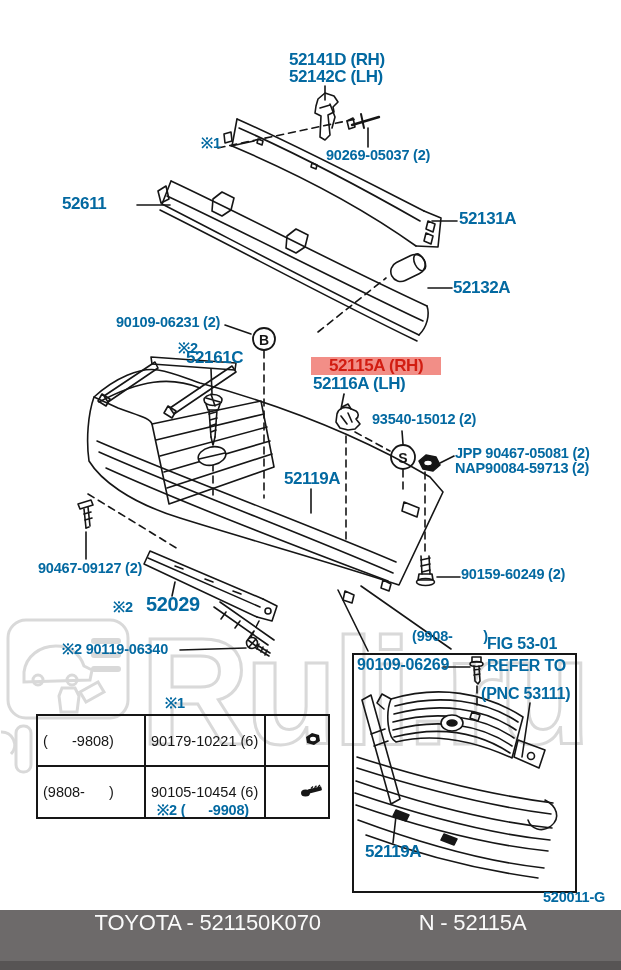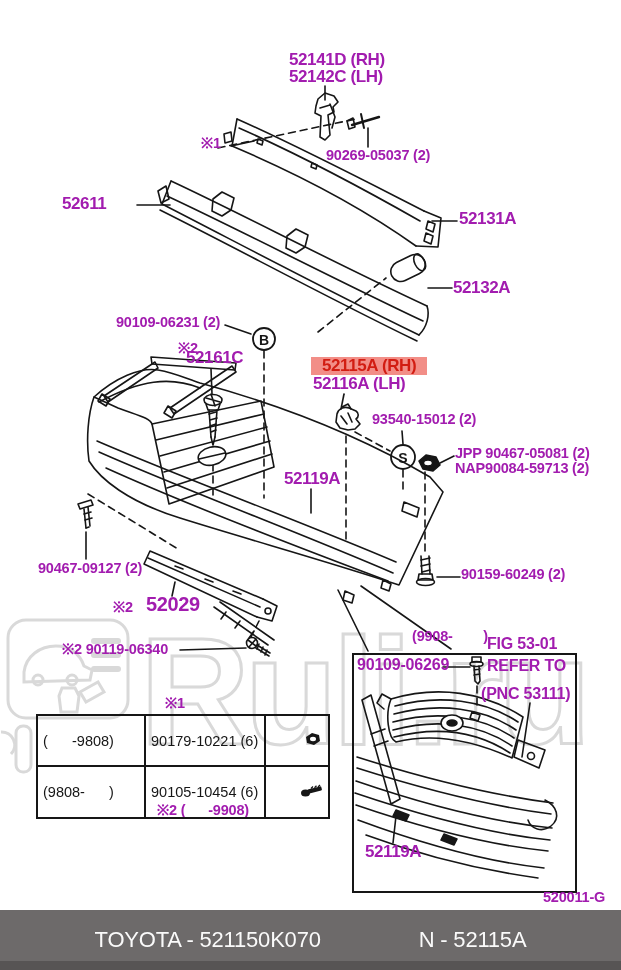--- a/index.html
+++ b/index.html
@@ -1,32 +1,32 @@
 <!DOCTYPE html>
 <html style="--highlight-bg: #f28e87; --highlight-text: #d21d12; --line: #161616; --watermark: #d9d9d9; --footer-bg: #6d6a6a; --footer-strip: #575454; --footer-text: #fafafa;"><head>
 <meta charset="utf-8">
 <style>
   html,body{margin:0;padding:0;background:#fff}
   .stage{position:relative;width:621px;height:970px;background:#fff;overflow:hidden;
          font-family:"Liberation Sans",sans-serif}
   svg.layer{position:absolute;left:0;top:0}
-  .lbl{position:absolute;color:#a21caf;font-weight:700;font-size:14.5px;line-height:1.05;
+  .lbl{position:absolute;color:#0369a1;font-weight:700;font-size:14.5px;line-height:1.05;
        white-space:pre;letter-spacing:-0.2px}
   .lbl.lg{font-size:17px;letter-spacing:-0.4px}
   .lbl.xl{font-size:20px;letter-spacing:-0.4px}
   .lbl.sm{font-size:16px}
-  .hl{background:var(--highlight-bg,#f28e87);color:var(--highlight-text,#d21d12);padding:0 11px}
+  .hl{background:var(--highlight-bg,#f28e87);color:var(--highlight-text,#d21d12);padding:0 18px}
   .tbl{position:absolute;left:36px;top:714px;border-collapse:collapse;background:transparent}
   .tbl td{border:2.5px solid #161616;font-weight:400;font-size:14.5px;white-space:pre;
           padding:1px 5px;height:21px;color:#161616}
   .tbl td.icon-cell{text-align:center;padding:0 2px}
   .insetbox{position:absolute;left:352px;top:653px;width:221px;height:236px;
             border:2.5px solid #161616;background:transparent}
   .footer{position:absolute;left:0;top:910px;width:621px;height:60px;background:var(--footer-bg,#6d6a6a);
-          display:flex;align-items:center;justify-content:center;gap:98px;
+          display:flex;align-items:flex-start;justify-content:center;gap:98px;
           color:var(--footer-text,#fafafa);font-size:22px;letter-spacing:-0.2px}
   .footer-strip{position:absolute;left:0;bottom:0;width:100%;height:9px;background:var(--footer-strip,#575454)}
 </style>
 </head>
 <body>
 
 <div class="stage">
 
   <svg class="layer" width="621" height="970" viewBox="0 0 621 970">
     <g fill="none" style="stroke:var(--watermark,#d9d9d9)" stroke-width="3">

